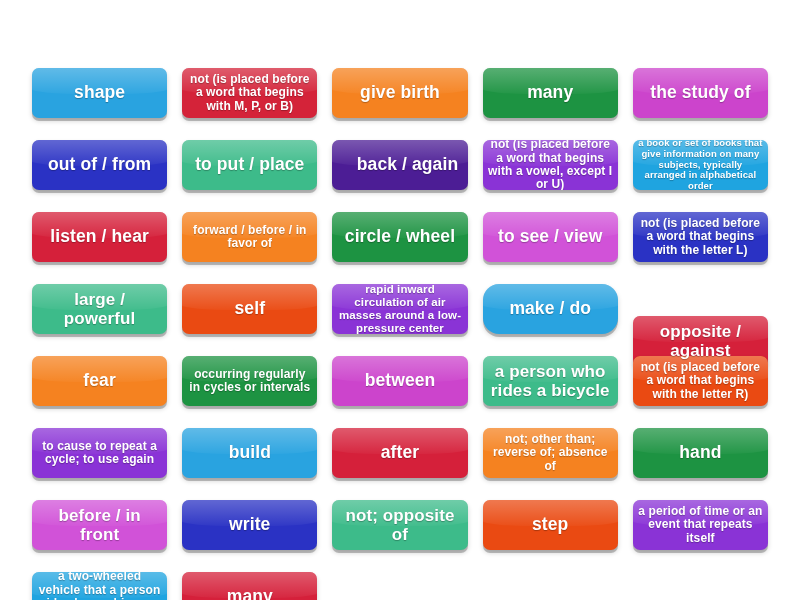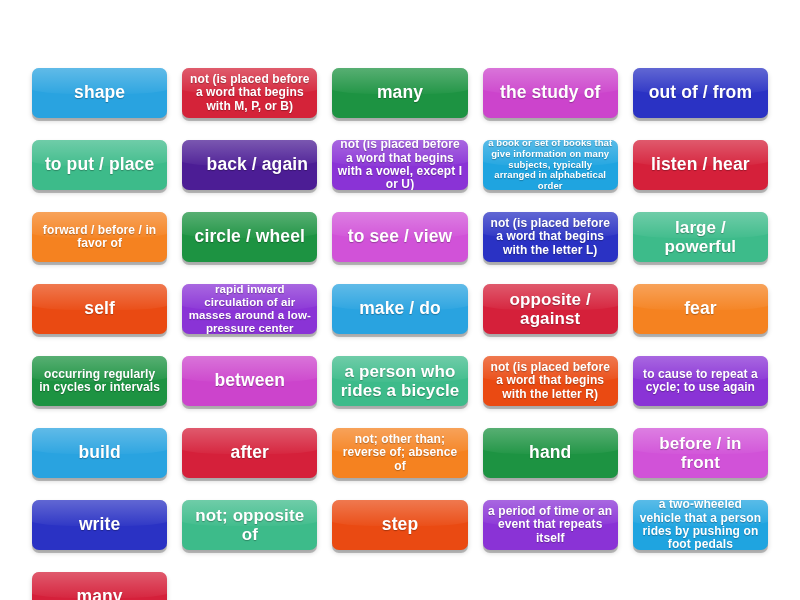--- a/index.html
+++ b/index.html
@@ -94,20 +94,25 @@
         <div class="tile s-xl" style="background: rgb(41, 163, 224);">
           <span class="tile-text">shape</span>
         </div>
       </div>
       <div class="cell">
         <div class="tile s-md" style="background: rgb(212, 35, 57);">
           <span class="tile-text">not (is placed before a word that begins with M, P, or B)</span>
         </div>
       </div>
       <div class="cell">
+        <div class="tile s-xl" style="background: rgb(245, 130, 32);">
+          <span class="tile-text">give birth</span>
+        </div>
+      </div>
+      <div class="cell">
         <div class="tile s-xl" style="background: rgb(29, 147, 66);">
           <span class="tile-text">many</span>
         </div>
       </div>
       <div class="cell">
         <div class="tile s-xl" style="background: rgb(204, 68, 204);">
           <span class="tile-text">the study of</span>
         </div>
       </div>
       <div class="cell">
@@ -169,26 +174,26 @@
         <div class="tile s-xl" style="background: rgb(234, 74, 18);">
           <span class="tile-text">self</span>
         </div>
       </div>
       <div class="cell">
         <div class="tile s-sm" style="background: rgb(138, 51, 214);">
           <span class="tile-text">rapid inward circulation of air masses around a low-pressure center</span>
         </div>
       </div>
       <div class="cell">
-        <div class="tile s-xl" style="background: rgb(41, 163, 224);">
+        <div class="tile s-xl" style="background: rgb(41, 163, 224); border-radius: 16px;">
           <span class="tile-text">make / do</span>
         </div>
       </div>
       <div class="cell">
-        <div class="tile s-lg" style="background: rgb(213, 32, 58);">
+        <div class="tile s-lg" style="background: rgb(213, 32, 58); margin-top: 32px;">
           <span class="tile-text">opposite / against</span>
         </div>
       </div>
       <div class="cell">
         <div class="tile s-xl" style="background: rgb(245, 130, 32);">
           <span class="tile-text">fear</span>
         </div>
       </div>
       <div class="cell">
         <div class="tile s-md" style="background: rgb(29, 147, 66);">

